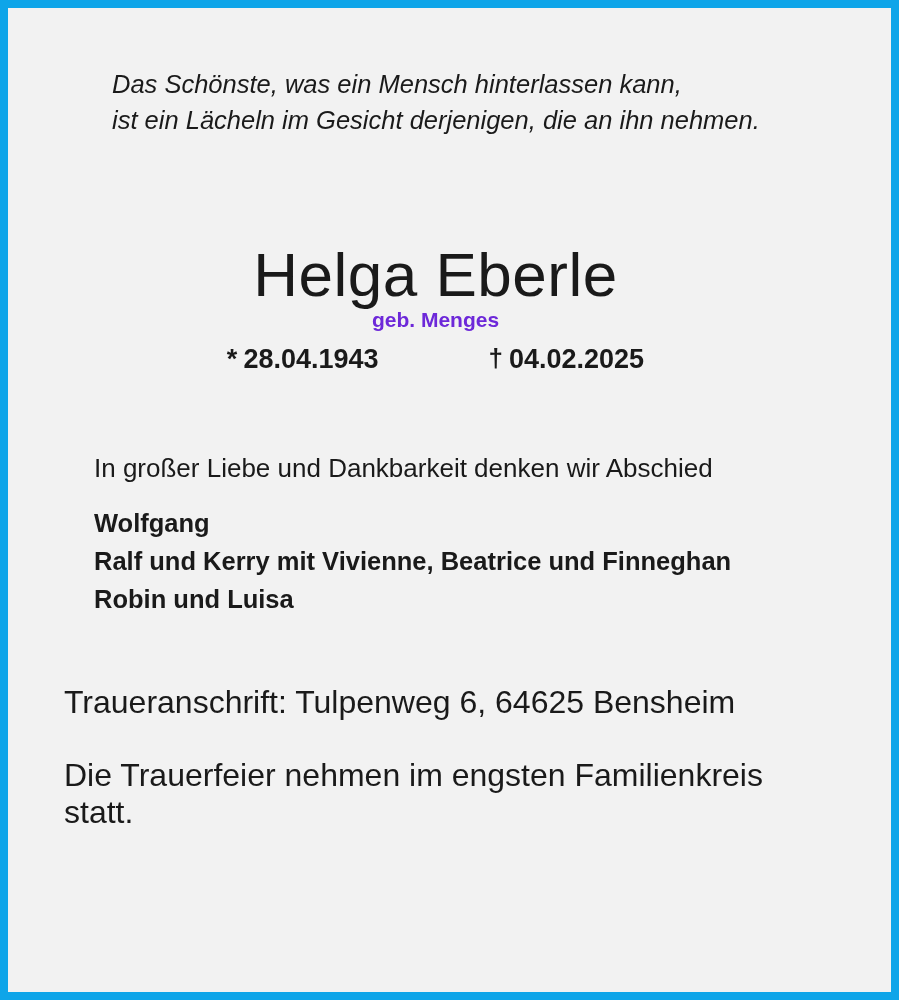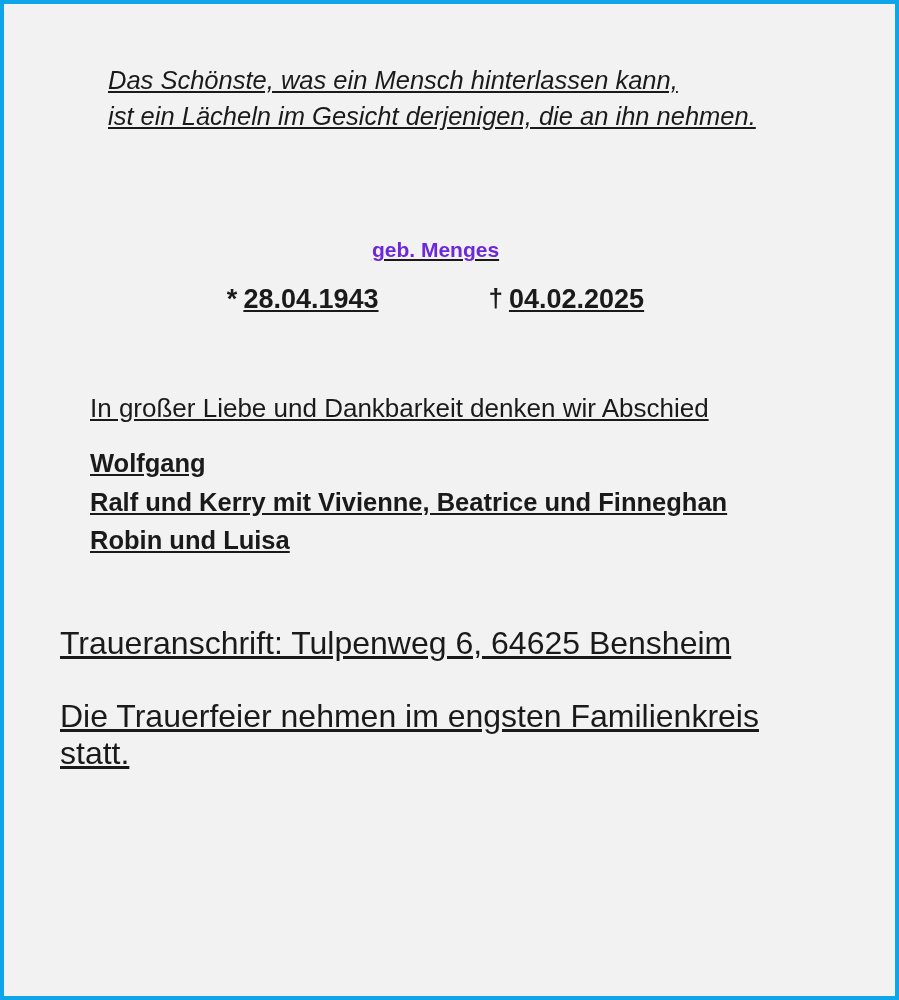--- a/index.html
+++ b/index.html
@@ -12,24 +12,23 @@
     height: 1000px;
     font-family: "Liberation Sans", sans-serif;
     color: #1a1a1a;
     overflow: hidden;
   }
   .obituary {
     box-sizing: border-box;
     width: 899px;
     height: 1000px;
     background: #f2f2f2;
-    border: 4px solid #0ea5e9;
+    border: 8px solid #0ea5e9;
     padding: 46px 84px 0 56px;
     position: relative;
-    text-decoration: underline;
   }
   .epitaph {
     font-style: italic;
     font-size: 25.5px;
     line-height: 1.42;
     color: #1a1a1a;
     margin-top: 12px;
     margin-left: 48px;
   }
   .epitaph div {
@@ -45,21 +44,21 @@
     letter-spacing: 0.5px;
     color: #1a1a1a;
     line-height: 1.05;
   }
   .maiden-name {
     font-size: 21px;
     font-weight: bold;
     color: #6d28d9;
   }
   .dates {
-    margin-top: 22px;
+    margin-top: 12px;
     font-size: 27px;
     font-weight: bold;
     display: flex;
     justify-content: center;
     gap: 110px;
     color: #1a1a1a;
   }
   .date-item {
     white-space: nowrap;
   }
@@ -103,20 +102,21 @@
 <body>
 
 <div class="obituary">
 
   <div class="epitaph">
     <div>Das Schönste, was ein Mensch hinterlassen kann,</div>
     <div>ist ein Lächeln im Gesicht derjenigen, die an ihn nehmen.</div>
   </div>
 
   <div class="name-block">
+    <div class="deceased-name">Helga Eberle</div>
     <div class="maiden-name">geb. Menges</div>
     <div class="dates">
       <span class="date-item">
         <span class="sym">*</span><span>28.04.1943</span>
       </span>
       <span class="date-item">
         <span class="sym cross">†</span><span>04.02.2025</span>
       </span>
     </div>
   </div>

